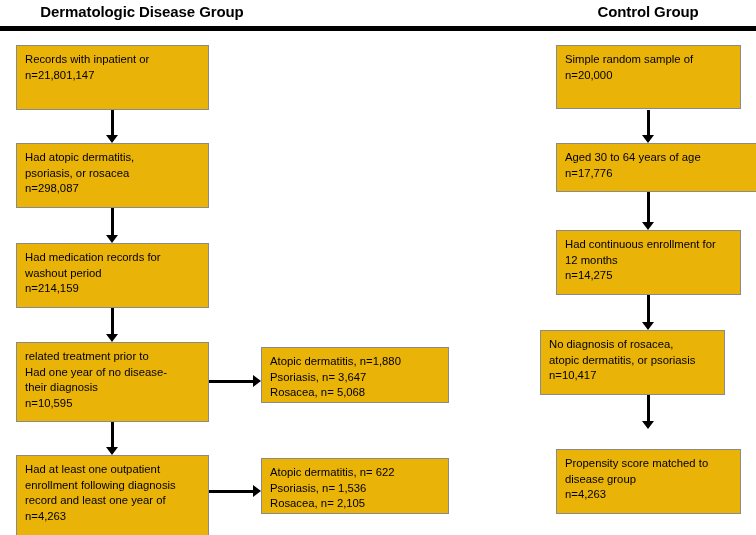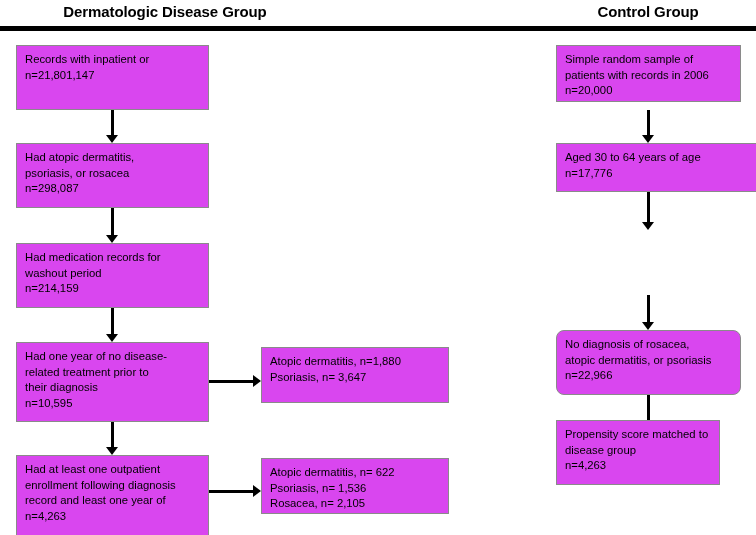--- a/index.html
+++ b/index.html
@@ -29,21 +29,21 @@
     letter-spacing: -0.1px;
     white-space: nowrap;
   }
   .rule {
     position: absolute;
     background: #000000;
   }
   .node {
     position: absolute;
     border: 1px solid #8a8a8a;
-    background: #d946ef;
+    background: #eab308;
     box-sizing: border-box;
     padding: 6px 7px 5px 8px;
     font-size: 11.3px;
     line-height: 15.6px;
     color: #000000;
   }
   .node .line {
     display: block;
     white-space: nowrap;
   }
@@ -88,21 +88,21 @@
     border-top: 6px solid transparent;
     border-bottom: 6px solid transparent;
     border-left: 8px solid #000000;
   }
 </style>
 </head>
 <body>
 
 <div id="canvas">
 
-  <div class="heading" style="left:55px; top:3px; width:220px;">Dermatologic Disease Group</div>
+  <div class="heading" style="left:32px; top:3px; width:220px;">Dermatologic Disease Group</div>
 
   <div class="heading" style="left:566px; top:3px; width:164px;">Control Group</div>
 
   <div class="rule" style="left:0px; top:26px; width:756px; height:5px;"></div>
 
   <div class="node" style="left:16px; top:45px; width:193px; height:65px;">
     <span class="line">Records with inpatient or</span>
     <span class="line">n=21,801,147</span>
   </div>
 
@@ -127,34 +127,35 @@
     <span class="line">washout period</span>
     <span class="line">n=214,159</span>
   </div>
 
   <div class="v-arrow" style="left:105px; top:308px; height:34px;">
     <div class="shaft" style="height:26px;"></div>
     <div class="head" style="top:26px;"></div>
   </div>
 
   <div class="node" style="left:16px; top:342px; width:193px; height:80px;">
+    <span class="line">related treatment prior to</span>
     <span class="line">Had one year of no disease-</span>
-    <span class="line">related treatment prior to</span>
     <span class="line">their diagnosis</span>
     <span class="line">n=10,595</span>
   </div>
 
   <div class="h-arrow" style="left:209px; top:374px; width:52px;">
     <div class="shaft" style="width:44px;"></div>
     <div class="head" style="left:44px;"></div>
   </div>
 
   <div class="node" style="left:261px; top:347px; width:188px; height:56px;">
     <span class="line">Atopic dermatitis, n=1,880</span>
     <span class="line">Psoriasis, n= 3,647</span>
+    <span class="line">Rosacea, n= 5,068</span>
   </div>
 
   <div class="v-arrow" style="left:105px; top:422px; height:33px;">
     <div class="shaft" style="height:25px;"></div>
     <div class="head" style="top:25px;"></div>
   </div>
 
   <div class="node" style="left:16px; top:455px; width:193px; height:92px;">
     <span class="line">Had at least one outpatient</span>
     <span class="line">enrollment following diagnosis</span>
@@ -166,57 +167,61 @@
     <div class="shaft" style="width:44px;"></div>
     <div class="head" style="left:44px;"></div>
   </div>
 
   <div class="node" style="left:261px; top:458px; width:188px; height:56px;">
     <span class="line">Atopic dermatitis, n= 622</span>
     <span class="line">Psoriasis, n= 1,536</span>
     <span class="line">Rosacea, n= 2,105</span>
   </div>
 
-  <div class="node" style="left:556px; top:45px; width:185px; height:57px;">
+  <div class="node" style="left:556px; top:45px; width:185px; height:64px;">
     <span class="line">Simple random sample of</span>
-    <span class="line">patients with records in 2006</span>
     <span class="line">n=20,000</span>
   </div>
 
   <div class="v-arrow" style="left:641px; top:110px; height:33px;">
     <div class="shaft" style="height:25px;"></div>
     <div class="head" style="top:25px;"></div>
   </div>
 
   <div class="node" style="left:556px; top:143px; width:212px; height:49px;">
     <span class="line">Aged 30 to 64 years of age</span>
     <span class="line">n=17,776</span>
   </div>
 
   <div class="v-arrow" style="left:641px; top:192px; height:38px;">
     <div class="shaft" style="height:30px;"></div>
     <div class="head" style="top:30px;"></div>
   </div>
 
+  <div class="node" style="left:556px; top:230px; width:185px; height:65px;">
+    <span class="line">Had continuous enrollment for</span>
+    <span class="line">12 months</span>
+    <span class="line">n=14,275</span>
+  </div>
 
   <div class="v-arrow" style="left:641px; top:295px; height:35px;">
     <div class="shaft" style="height:27px;"></div>
     <div class="head" style="top:27px;"></div>
   </div>
 
-  <div class="node" style="left:556px; top:330px; width:185px; height:65px;border-radius:8px;">
+  <div class="node" style="left:540px; top:330px; width:185px; height:65px;">
     <span class="line">No diagnosis of rosacea,</span>
     <span class="line">atopic dermatitis, or psoriasis</span>
-    <span class="line">n=22,966</span>
+    <span class="line">n=10,417</span>
   </div>
 
   <div class="v-arrow" style="left:641px; top:395px; height:34px;">
     <div class="shaft" style="height:26px;"></div>
     <div class="head" style="top:26px;"></div>
   </div>
 
-  <div class="node" style="left:556px; top:420px; width:164px; height:65px;">
+  <div class="node" style="left:556px; top:449px; width:185px; height:65px;">
     <span class="line">Propensity score matched to</span>
     <span class="line">disease group</span>
     <span class="line">n=4,263</span>
   </div>
 
 </div>
 
 </body></html>

